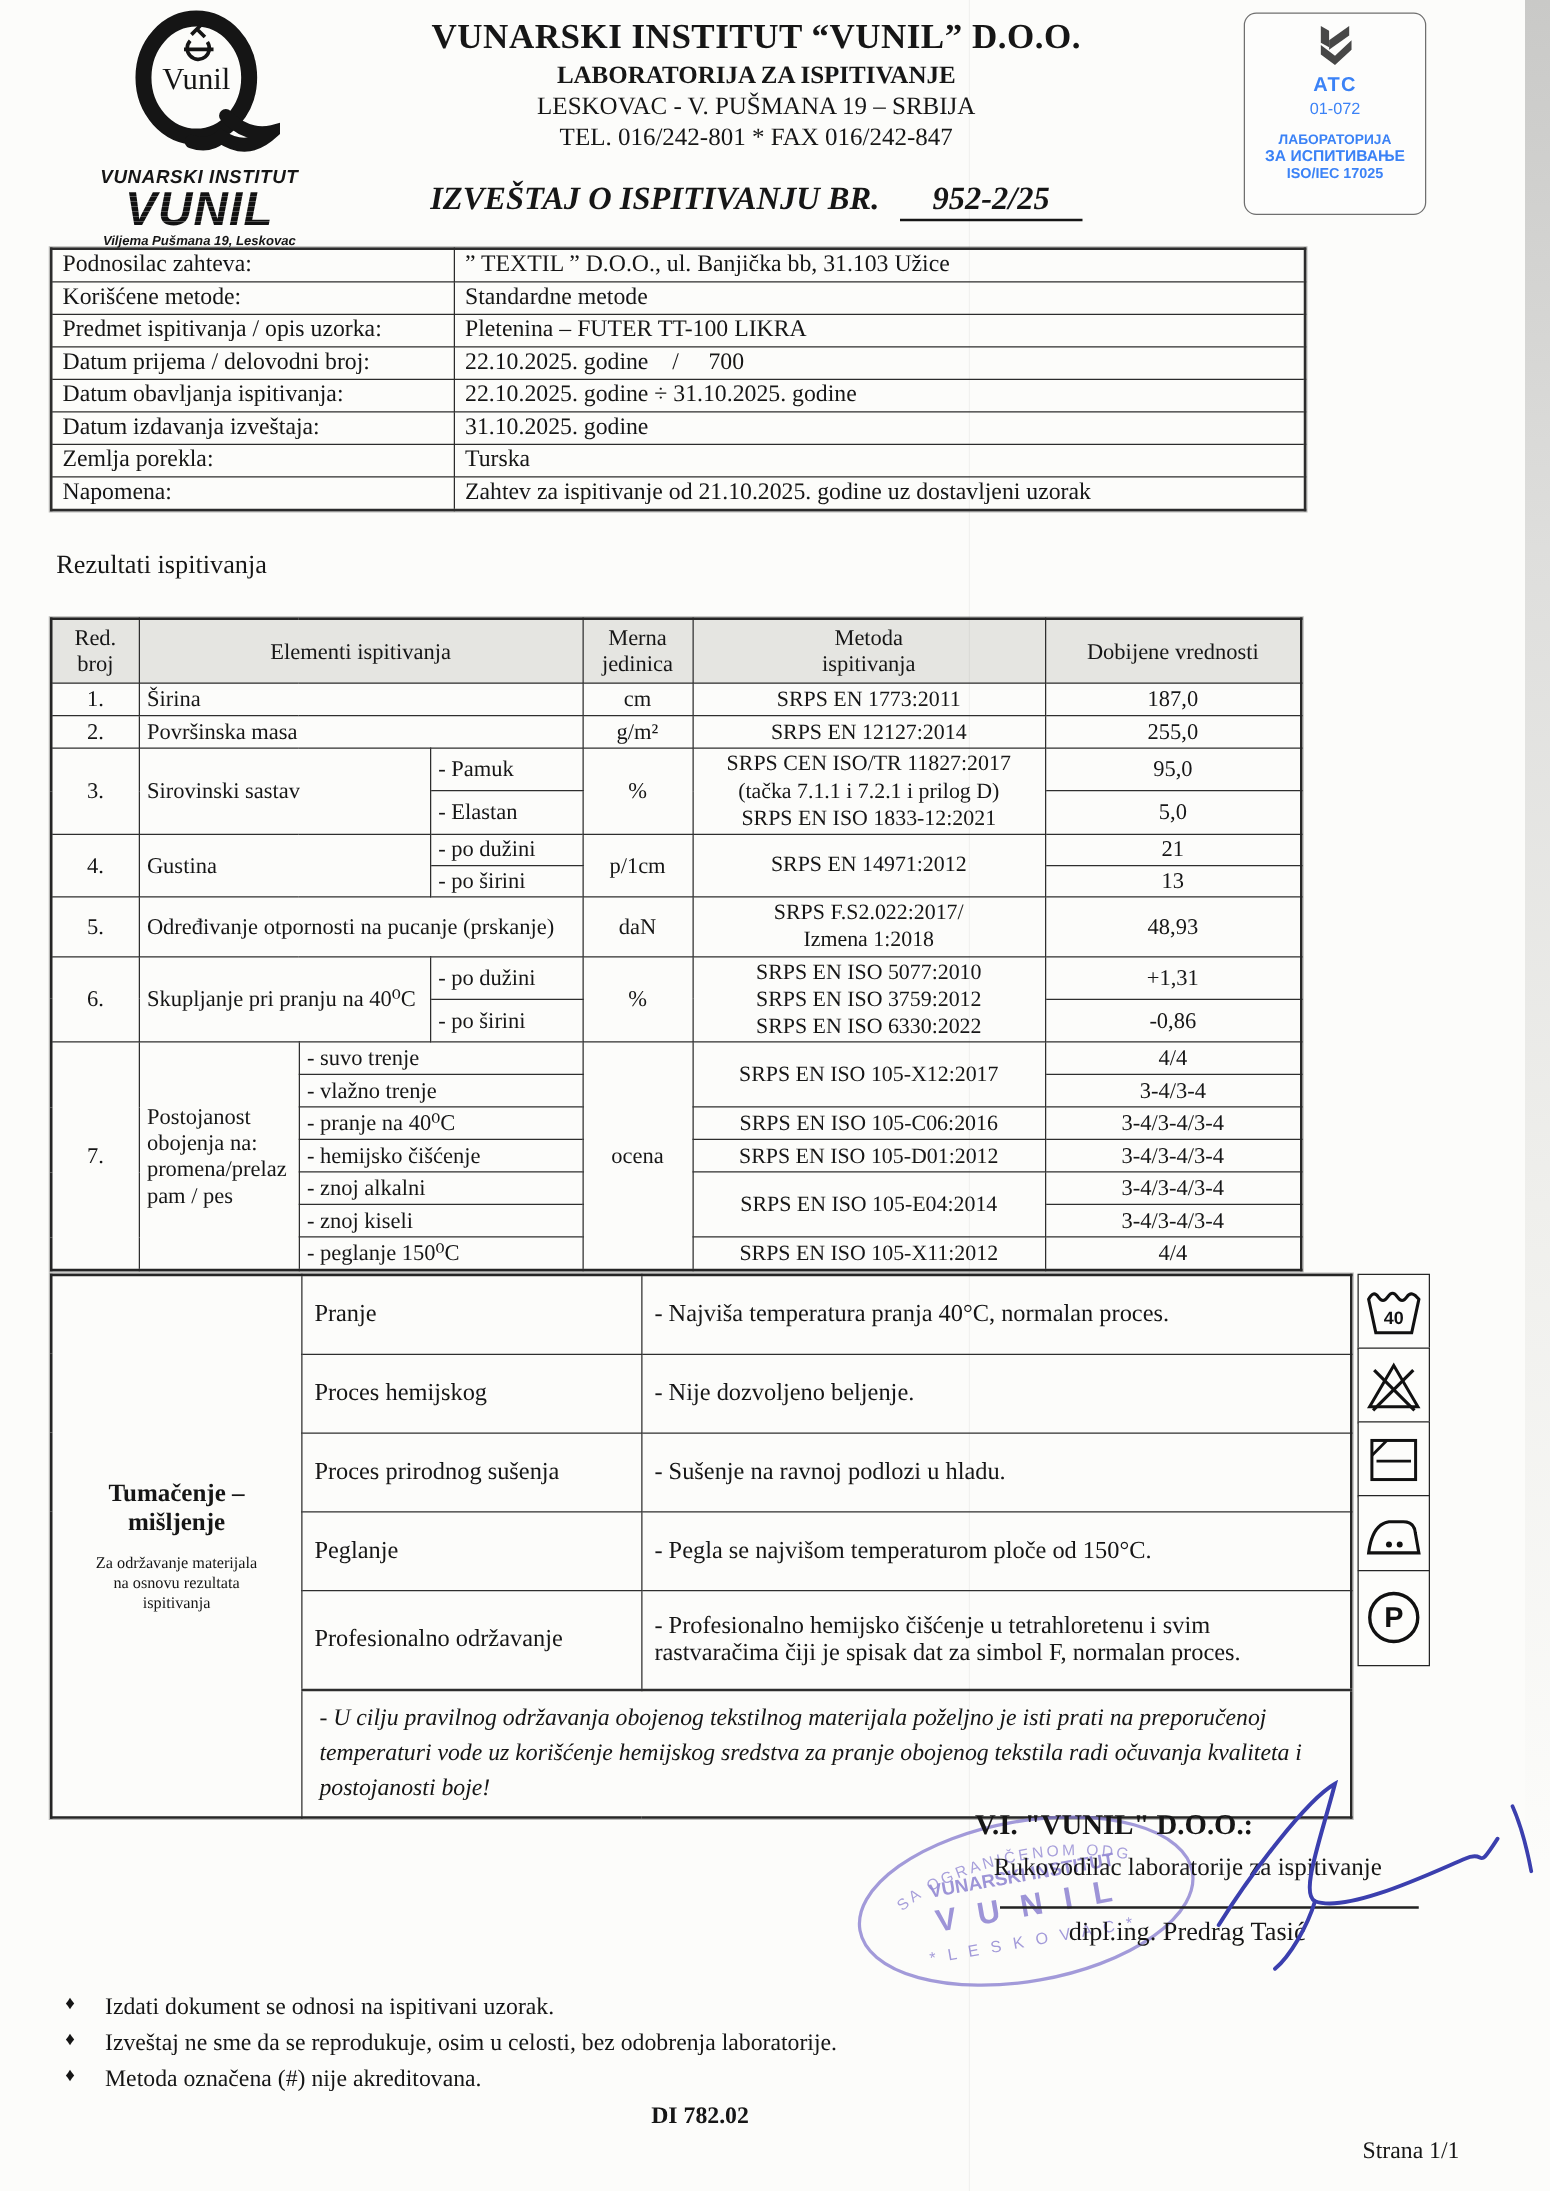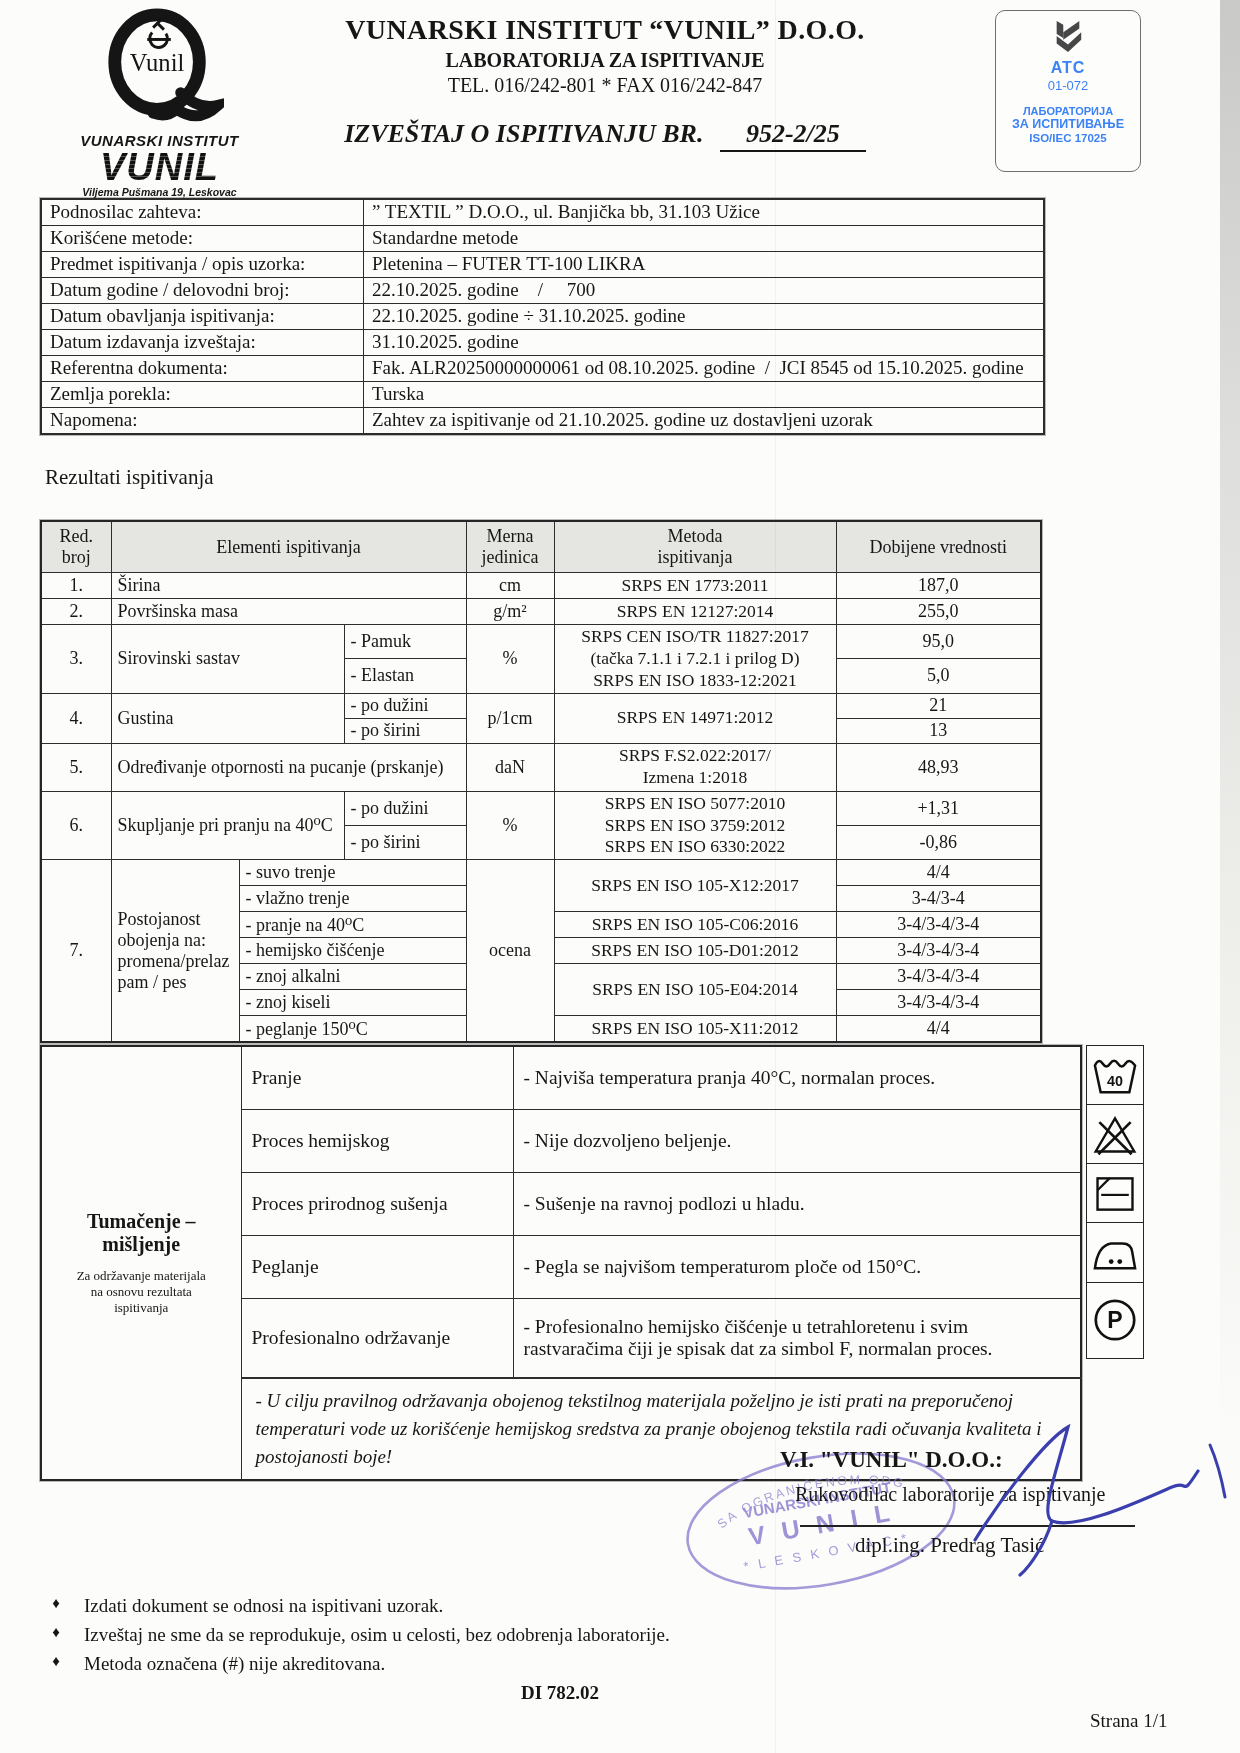--- a/index.html
+++ b/index.html
@@ -101,20 +101,21 @@
         <text x="62" y="64" text-anchor="middle" font-size="25" font-family="Liberation Serif, serif" fill="#151515">Vunil</text>
       </svg>
       <div class="logo-inst">VUNARSKI INSTITUT</div>
       <div class="logo-vunil">VUNIL</div>
       <div class="logo-addr">Viljema Pušmana 19, Leskovac</div>
     </div>
 
     <div class="hdr-center">
       <div class="h-name">VUNARSKI INSTITUT “VUNIL” D.O.O.</div>
       <div class="h-lab">LABORATORIJA ZA ISPITIVANJE</div>
+      <div class="h-addr">LESKOVAC - V. PUŠMANA 19 – SRBIJA</div>
       <div class="h-tel">TEL. 016/242-801 * FAX  016/242-847</div>
       <div class="h-title">
         <span>IZVEŠTAJ O ISPITIVANJU BR.</span>
         <span class="h-num">952-2/25</span>
       </div>
     </div>
 
     <div class="badge">
       <svg width="38" height="34" viewBox="0 0 40 36">
         <path d="M8,2 L15,6 L15,20 L8,16 Z" fill="#474747"></path>
@@ -137,34 +138,30 @@
         </tr>
       <tr>
           <td class="lbl">Korišćene metode:</td>
           <td class="val">Standardne metode</td>
         </tr>
       <tr>
           <td class="lbl">Predmet ispitivanja / opis uzorka:</td>
           <td class="val">Pletenina – FUTER TT-100 LIKRA</td>
         </tr>
       <tr>
-          <td class="lbl">Datum godine / delovodni broj:</td>
+          <td class="lbl">Datum prijema / delovodni broj:</td>
           <td class="val">22.10.2025. godine    /     700</td>
         </tr>
       <tr>
           <td class="lbl">Datum obavljanja ispitivanja:</td>
           <td class="val">22.10.2025. godine ÷ 31.10.2025. godine</td>
         </tr>
       <tr>
           <td class="lbl">Datum izdavanja izveštaja:</td>
           <td class="val">31.10.2025. godine</td>
-        </tr>
-      <tr>
-          <td class="lbl">Referentna dokumenta:</td>
-          <td class="val">Fak. ALR20250000000061 od 08.10.2025. godine  /  JCI 8545 od 15.10.2025. godine</td>
         </tr>
       <tr>
           <td class="lbl">Zemlja porekla:</td>
           <td class="val">Turska</td>
         </tr>
       <tr>
           <td class="lbl">Napomena:</td>
           <td class="val">Zahtev za ispitivanje od 21.10.2025. godine uz dostavljeni uzorak</td>
         </tr>
     </tbody>

